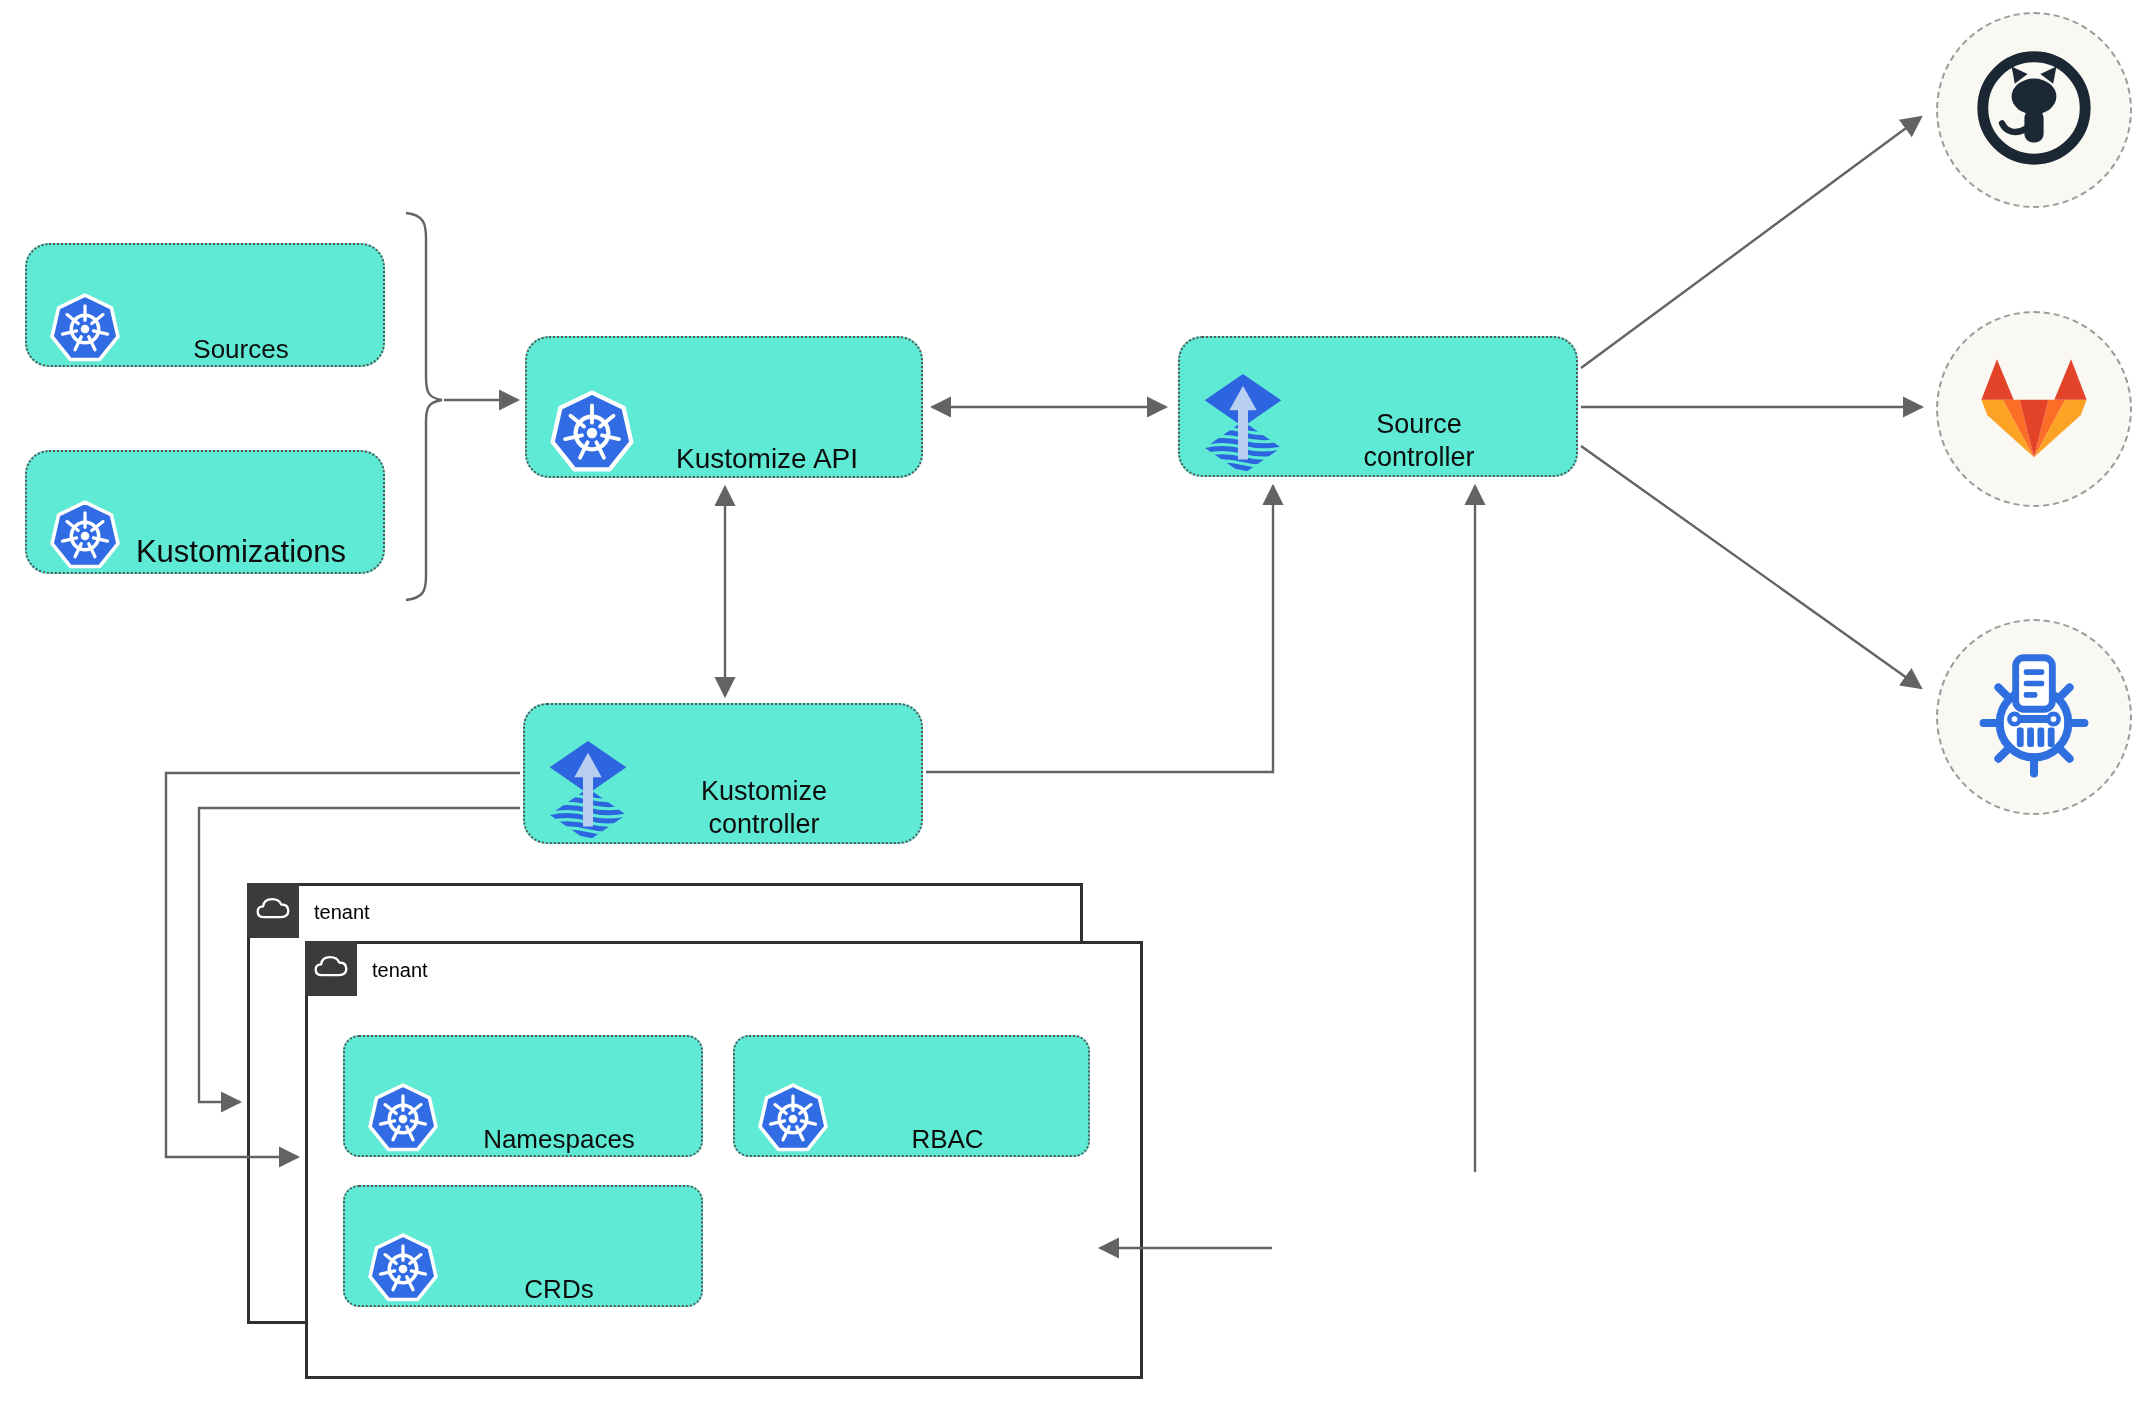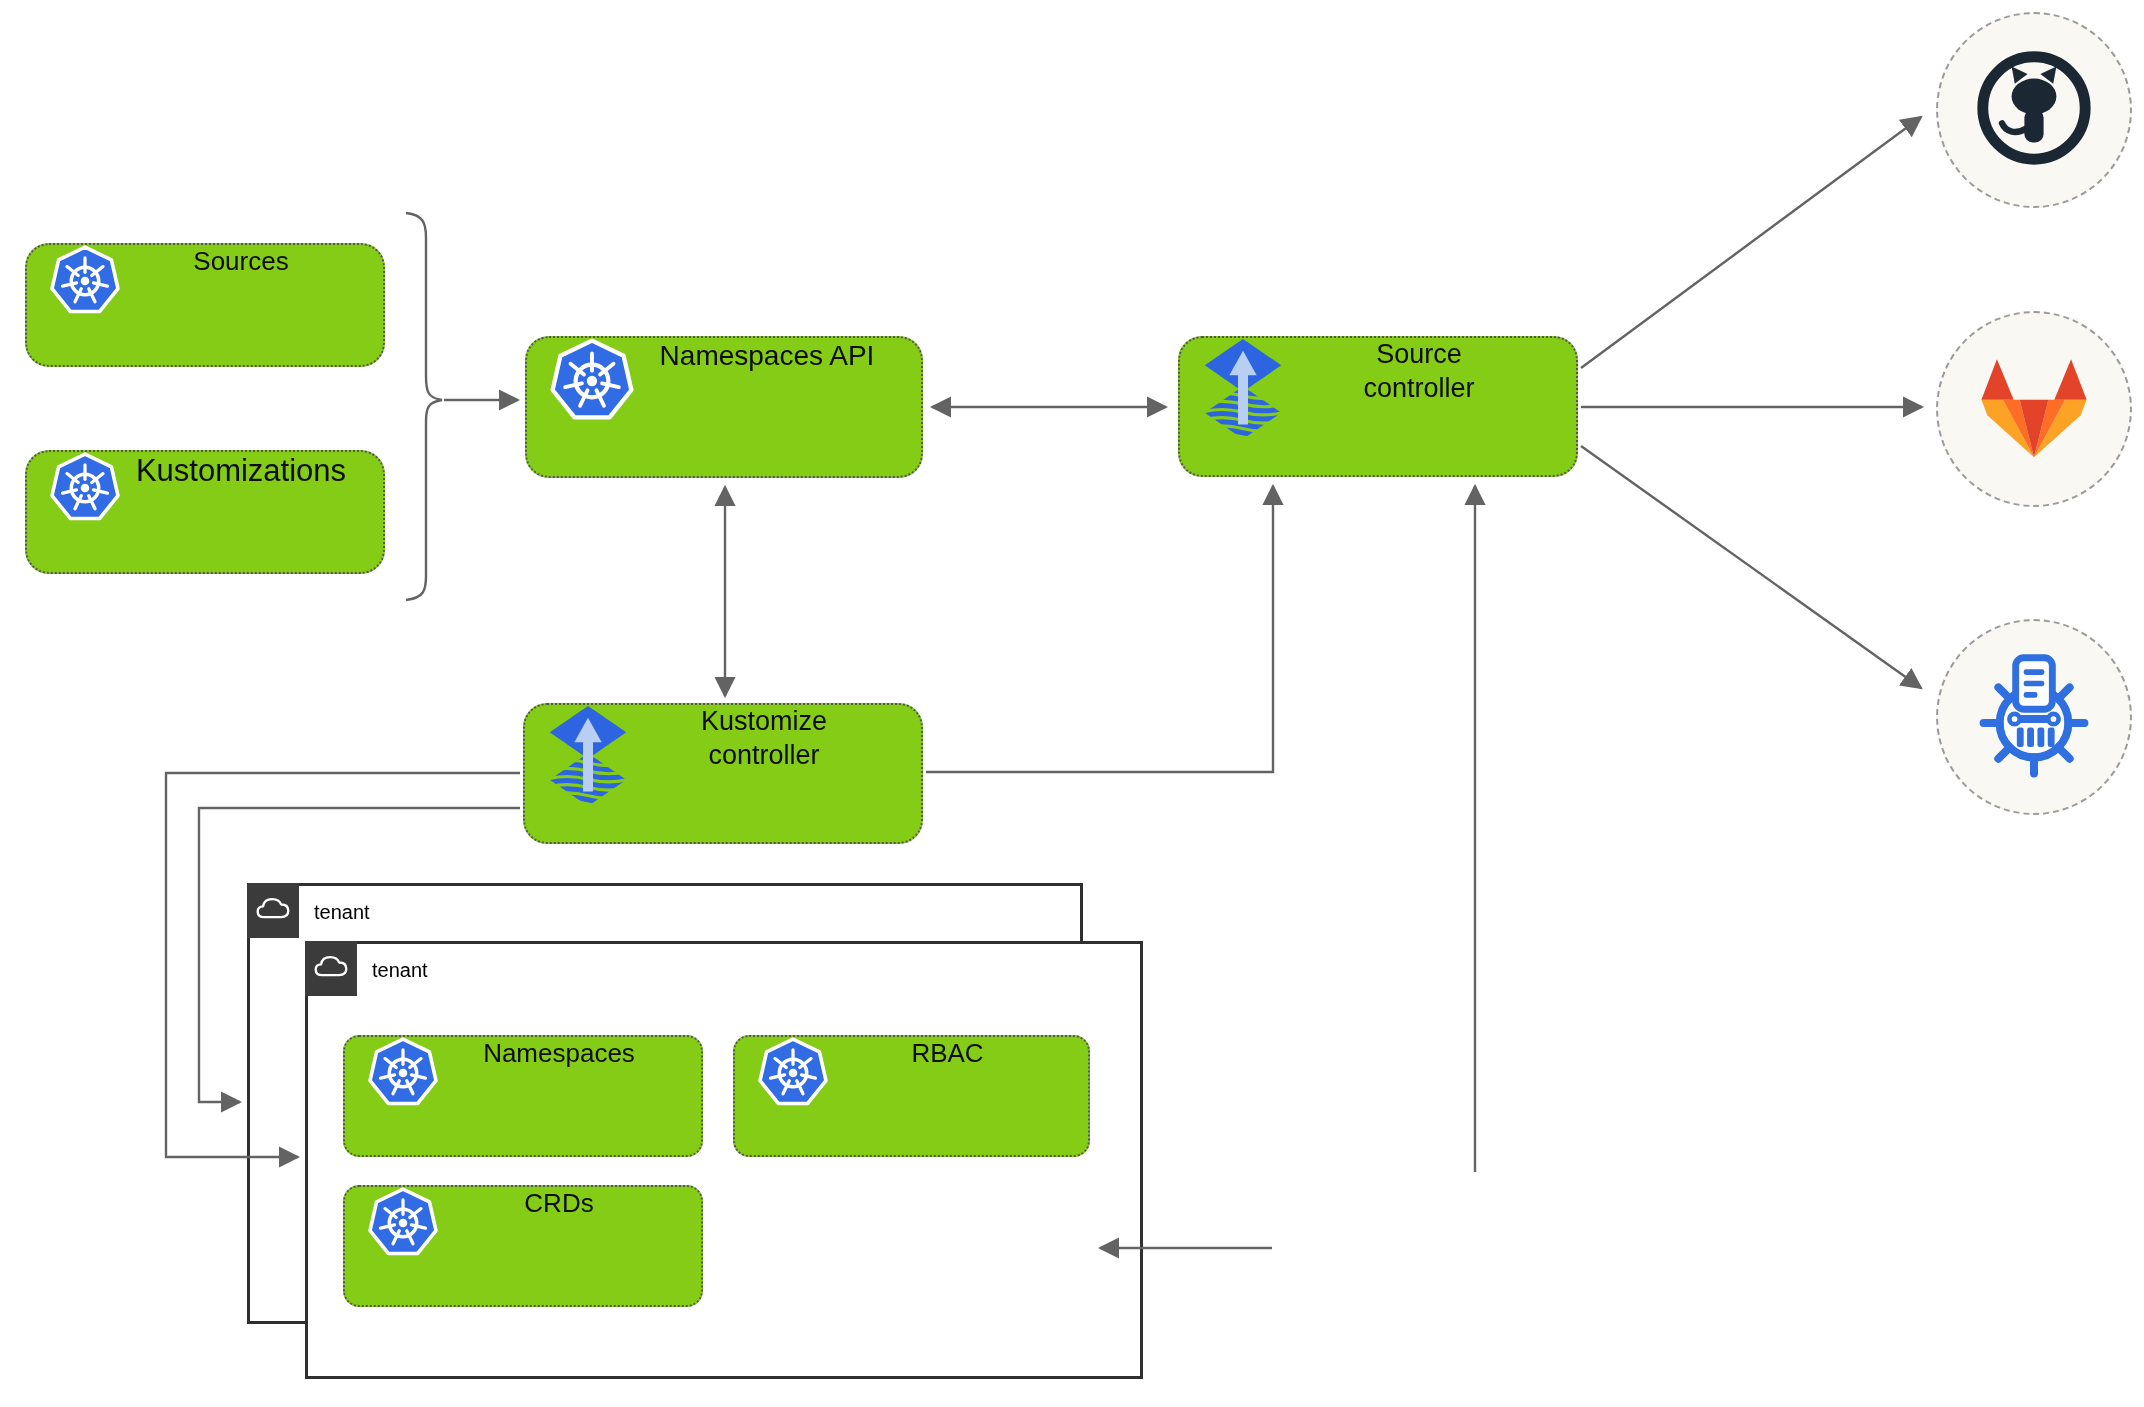--- a/index.html
+++ b/index.html
@@ -3,22 +3,22 @@
 <meta charset="utf-8">
 <style>
   html,body { margin:0; padding:0; background:#ffffff; }
   .canvas {
     position:relative; width:2144px; height:1407px; background:#ffffff;
     font-family:"Liberation Sans", sans-serif; overflow:hidden;
   }
   
   .dnode {
     position:absolute; box-sizing:border-box;
-    background:#84cc16; border:2.5px dotted #555;
-    border-radius:24px; display:flex; align-items:flex-start; padding:0 22px;
+    background:#5eead4; border:2.5px dotted #555;
+    border-radius:24px; display:flex; align-items:flex-end; padding:0 22px;
   }
   .dnode .nicon { flex:0 0 auto; display:flex; align-items:center; }
   .dnode .nlabel { flex:1; text-align:center; font-size:27px; color:#0d0d0d; line-height:1.25; }
   .ctrl .nlabel span { display:inline-block; max-width:170px; }
   
   .chip { border-radius:16px; border:2px dotted #555; }
   .chip .nlabel { font-size:26px; }
   
   .extcircle {
     position:absolute; width:196px; height:196px; box-sizing:border-box;
@@ -226,21 +226,21 @@
       </span>
     <span class="nlabel" style="font-size:31px">Kustomizations</span>
   </div>
 
   <div class="dnode" id="node-k8s-api">
     <span class="nicon">
       <svg width="86" height="86">
           <use href="#sym-k8s"></use>
         </svg>
       </span>
-    <span class="nlabel" style="font-size:28px">Namespaces API</span>
+    <span class="nlabel" style="font-size:28px">Kustomize API</span>
   </div>
 
   <div class="dnode ctrl" id="node-kustomize-ctrl">
     <span class="nicon">
       <svg width="82" height="102">
           <use href="#sym-flux"></use>
         </svg>
       </span>
     <span class="nlabel"><span>Kustomize controller</span></span>
   </div>

